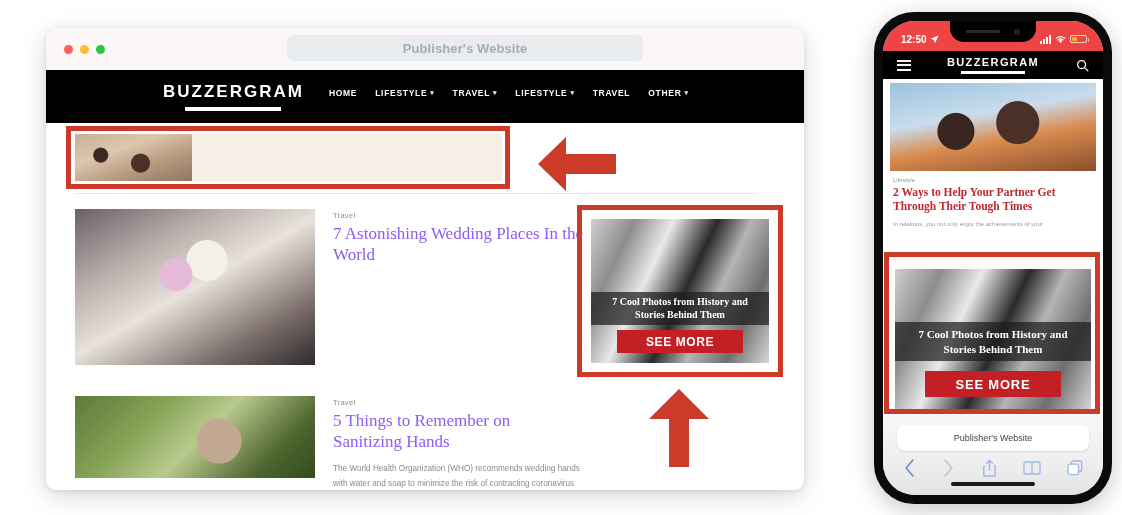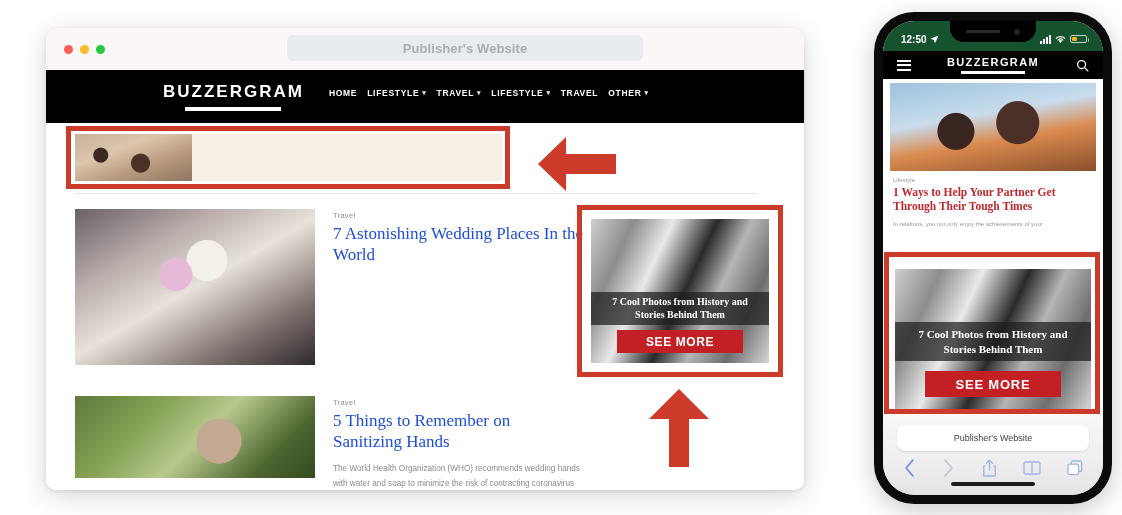--- a/index.html
+++ b/index.html
@@ -50,21 +50,21 @@
     margin-left: 117px; position: relative;
     display: flex; flex-direction: column; align-items: center;
   }
   .brand-name {
     color: #fff; font-size: 17px; font-weight: bold;
     letter-spacing: 2.0px;
   }
   .brand-rule {
     width: 96px; height: 4px; background: #fff; margin-top: 5px;
   }
-  .nav { display: flex; align-items: center; margin-left: 25px; gap: 10px; margin-bottom: 8px;}
+  .nav { display: flex; align-items: center; margin-left: 25px; gap: 18px; margin-bottom: 8px;}
   .nav-item {
     color: #ffffff; font-size: 8.5px; font-weight: bold;
     letter-spacing: 0.7px; display: flex; align-items: center; gap: 3px;
     white-space: nowrap;
   }
   .caret { font-size: 7px; opacity: 0.9; }
 
   
   .site-body { background: #fff; height: 367px; position: relative; padding: 0 20px; }
 
@@ -122,21 +122,21 @@
     background:
       radial-gradient(circle at 60% 55%, #c3a992 0 22px, transparent 23px),
       linear-gradient(135deg,#5d7a3a 0%, #86a356 30%, #b8c98d 52%, #4e6630 80%, #344a20 100%);
   }
   .art-body { width: 250px; padding-top: 2px; }
   .art-cat {
     font-size: 7.5px; color: #8d8d8d; letter-spacing: 0.3px; margin-bottom: 4px;
   }
   .art-title {
     font-family: "Liberation Serif", serif;
-    font-size: 17px; color: #1d4ed8; line-height: 1.22; font-weight: normal;
+    font-size: 17px; color: #8b5cf6; line-height: 1.22; font-weight: normal;
     margin-bottom: 10px;
   }
   .art-excerpt {
     font-size: 8.2px; color: #8b8b8b; line-height: 1.75;
   }
 
   
   .sidebar-ad {
     position: absolute; left: 586px; top: 214px;
     width: 188px; height: 154px; background: #fff;
@@ -173,21 +173,21 @@
     background: #0b0b0b;
     border-radius: 40px;
     box-shadow: 0 6px 24px rgba(0,0,0,0.22);
     padding: 9px;
   }
   .phone-screen {
     width: 100%; height: 100%; border-radius: 32px;
     background: #fff; overflow: hidden; position: relative;
   }
   .status-bar {
-    height: 30px; background: #14532d; color: #fff;
+    height: 30px; background: #ef4444; color: #fff;
     display: flex; align-items: center; justify-content: space-between;
     padding: 6px 16px 0 18px; font-size: 10px; font-weight: bold;
     position: relative;
   }
   .notch {
     position: absolute; left: 50%; transform: translateX(-50%); top: 0;
     width: 86px; height: 21px; background: #000; border-radius: 0 0 14px 14px;
     display: flex; align-items: center; justify-content: center; gap: 14px;
   }
   .notch-speaker { width: 34px; height: 3px; background: #2b2b2b; border-radius: 2px; }
@@ -410,21 +410,21 @@
         <svg class="m-search" width="13" height="13" viewBox="0 0 14 14">
           <circle cx="6" cy="6" r="4.3" stroke="#fff" stroke-width="1.4" fill="none"></circle>
           <line x1="9.3" y1="9.3" x2="12.8" y2="12.8" stroke="#fff" stroke-width="1.4" stroke-linecap="round"></line>
         </svg>
       </div>
 
       <div class="m-hero"></div>
 
       <div class="m-article">
         <div class="m-cat">Lifestyle</div>
-        <div class="m-title">1 Ways to Help Your Partner Get Through Their Tough Times</div>
+        <div class="m-title">2 Ways to Help Your Partner Get Through Their Tough Times</div>
         <div class="m-excerpt">In relations, you not only enjoy the achievements of your</div>
       </div>
 
       <div class="m-ad">
         <div class="m-ad-strip">7 Cool Photos from History and Stories Behind Them</div>
         <div class="m-ad-cta">SEE MORE</div>
       </div>
 
       <div class="m-bottom">
         <div class="m-urlbar">

